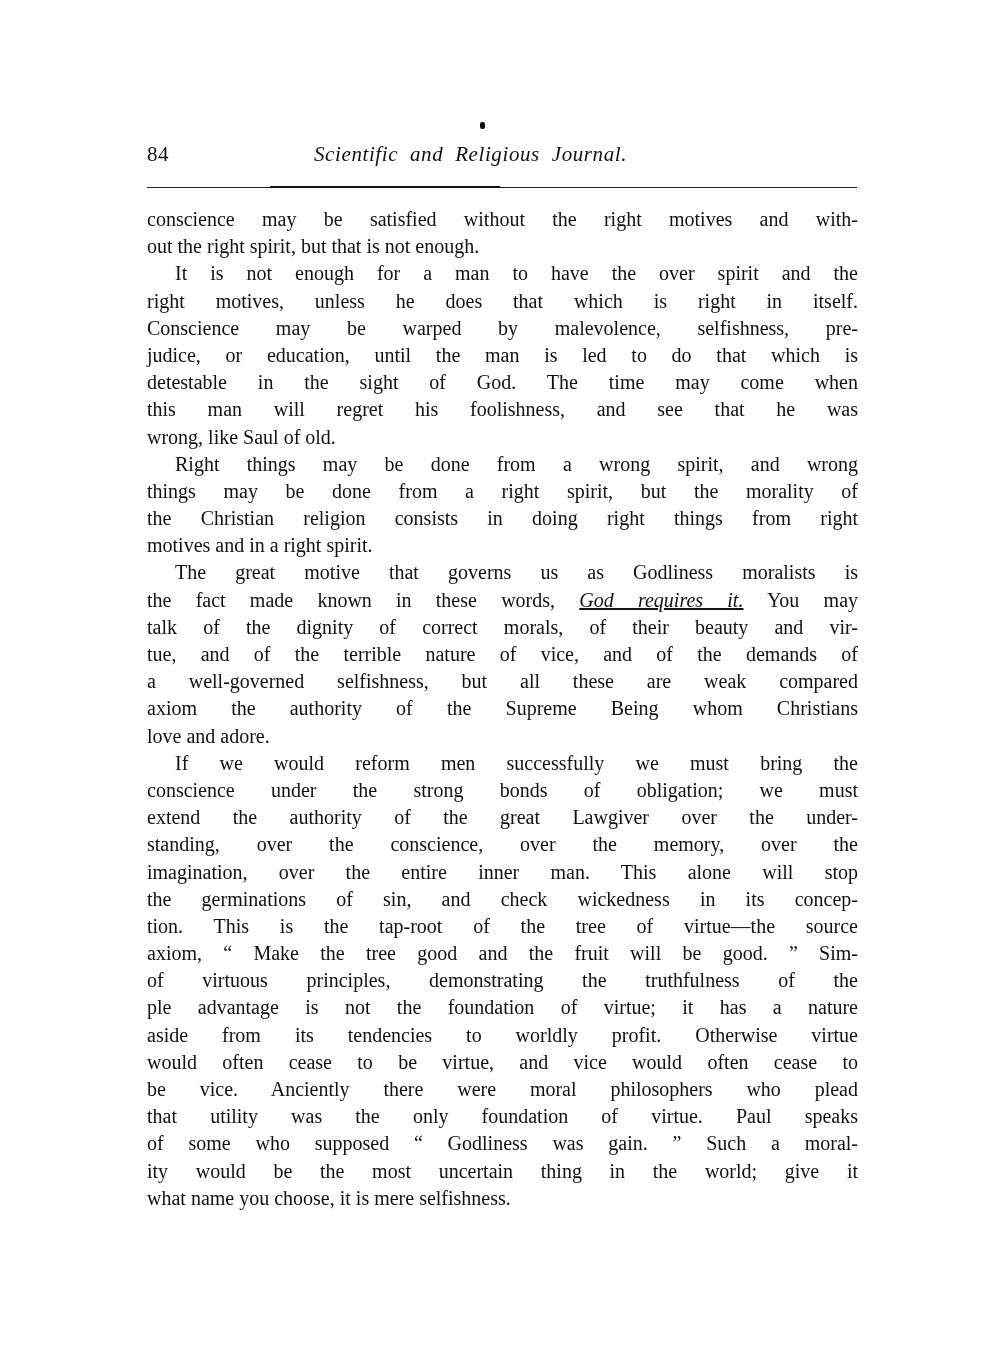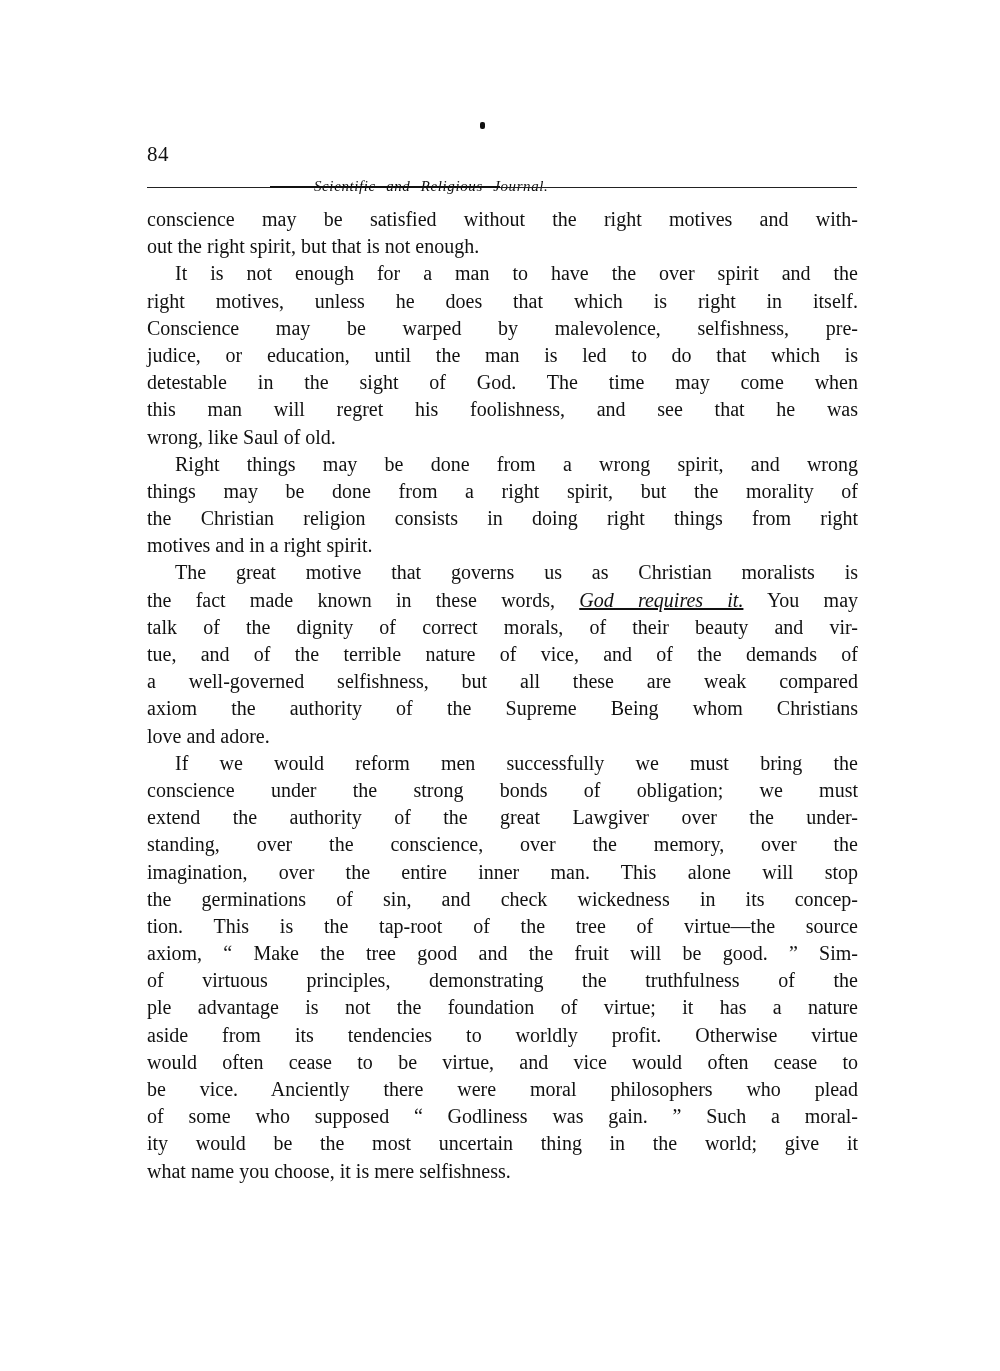--- a/index.html
+++ b/index.html
@@ -31,25 +31,24 @@
       position: absolute;
       left: 0;
       top: 4px;
       font-size: 21px;
       letter-spacing: 0.5px;
     }
     .running-title {
       position: absolute;
       left: 167px;
       top: 4px;
-      font-size: 15px;
+      font-size: 21px;
       font-style: italic;
       letter-spacing: 0.6px;
       word-spacing: 6px;
-      margin-top: 36px;
     }
     .rule {
       position: absolute;
       left: 147px;
       top: 187px;
       width: 710px;
       height: 0;
       border-top: 1px solid #222;
     }
     .rule-thick {
@@ -164,21 +163,21 @@
       <span class="line">
           <span class="justify-wrap">the Christian religion consists in doing right things from right</span>
         </span>
       <span class="line last">
           <span class="justify-wrap">motives and in a right spirit.</span>
         </span>
     </div>
 
     <div class="paragraph">
       <span class="line indent">
-          <span class="justify-wrap">The great motive that governs us as Christian moralists is</span>
+          <span class="justify-wrap">The great motive that governs us as Godliness moralists is</span>
         </span>
       <span class="line">
           <span class="justify-wrap"><span>the fact made known in these words, </span><em>God requires it.</em> <span>You may</span></span>
         </span>
       <span class="line">
           <span class="justify-wrap">talk of the dignity of correct morals, of their beauty and vir-</span>
         </span>
       <span class="line">
           <span class="justify-wrap">tue, and of the terrible nature of vice, and of the demands of</span>
         </span>
@@ -225,20 +224,23 @@
           <span class="justify-wrap">ple advantage is not the foundation of virtue; it has a nature</span>
         </span>
       <span class="line">
           <span class="justify-wrap">aside from its tendencies to worldly profit. Otherwise virtue</span>
         </span>
       <span class="line">
           <span class="justify-wrap">would often cease to be virtue, and vice would often cease to</span>
         </span>
       <span class="line">
           <span class="justify-wrap">be vice. Anciently there were moral philosophers who plead</span>
+        </span>
+      <span class="line">
+          <span class="justify-wrap">that utility was the only foundation of virtue. Paul speaks</span>
         </span>
       <span class="line">
           <span class="justify-wrap">of some who supposed “ Godliness was gain. ” Such a moral-</span>
         </span>
       <span class="line">
           <span class="justify-wrap">ity would be the most uncertain thing in the world; give it</span>
         </span>
       <span class="line last">
           <span class="justify-wrap">what name you choose, it is mere selfishness.</span>
         </span>

